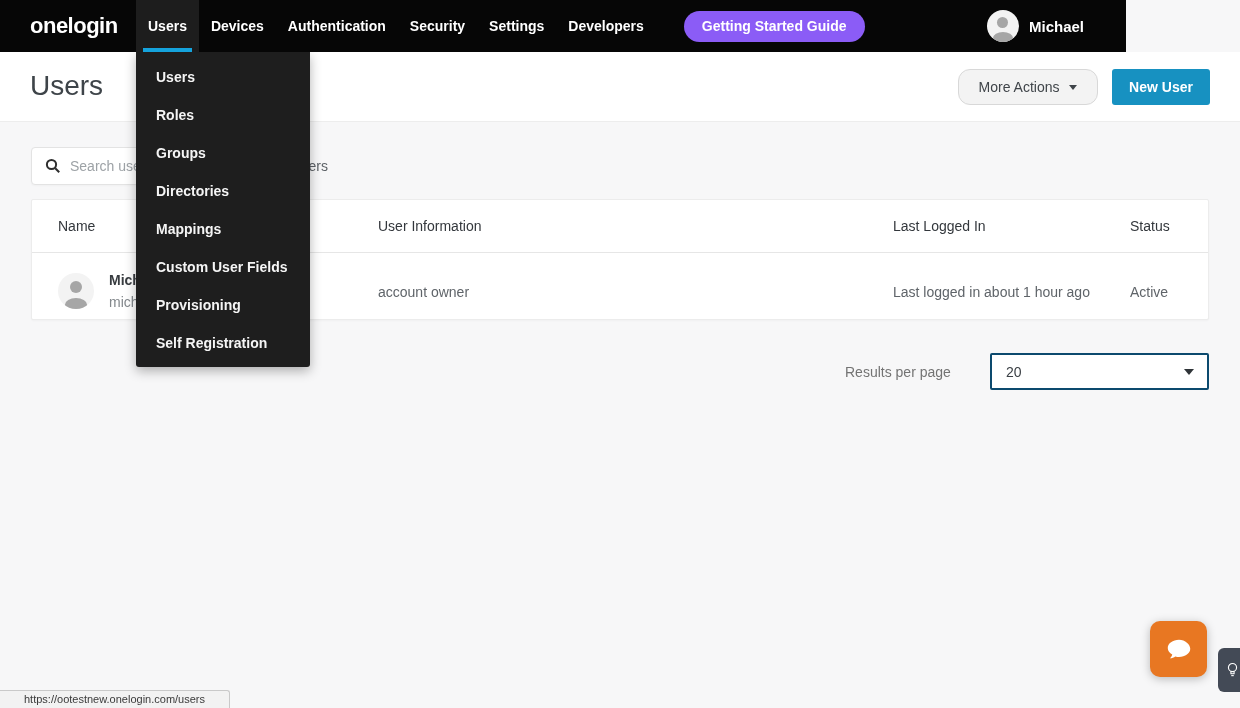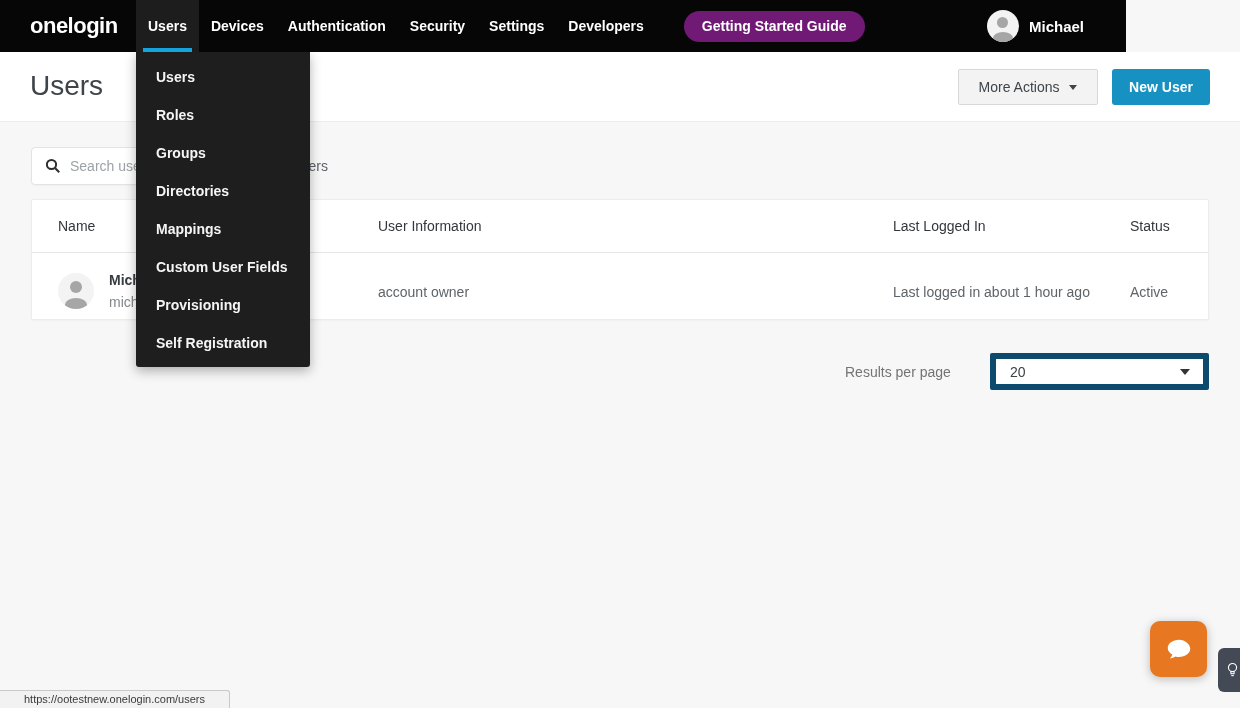--- a/index.html
+++ b/index.html
@@ -25,21 +25,21 @@
     font-size:14px; font-weight:700; position:relative; cursor:pointer;
     white-space:nowrap;
   }
   .nav-item.active { background:#1d1d1d; }
   .nav-item .underline {
     position:absolute; left:7px; right:7px; bottom:0; height:4px;
     background:#15a3dc;
   }
   .cta-pill {
     margin-left:28px; height:31px; line-height:31px; padding:0 18px;
-    background:#701a75; color:#fff; border:none; border-radius:16px;
+    background:#8b5cf6; color:#fff; border:none; border-radius:16px;
     font-size:14px; font-weight:700; cursor:pointer;
     font-family:"Liberation Sans", sans-serif;
   }
   .nav-user { margin-left:auto; margin-right:42px; display:flex; align-items:center; gap:10px; }
   .nav-user .name { color:#fff; font-size:15px; font-weight:700; }
   
   .avatar { border-radius:50%; background:#f3f3f3; position:relative; overflow:hidden; }
   .avatar.sm { width:32px; height:32px; }
   .avatar.md { width:36px; height:36px; }
   .avatar .head { position:absolute; background:#a6a6a6; border-radius:50%; }
@@ -62,21 +62,21 @@
   .page-header {
     position:absolute; top:52px; left:0; width:1240px; height:70px;
     background:#fff; border-bottom:1px solid #ededed;
   }
   .page-title {
     position:absolute; left:30px; top:18px; font-size:28px;
     font-weight:400; color:#3e4449;
   }
   .btn-more {
     position:absolute; left:958px; top:17px; width:140px; height:36px;
-    background:#f3f3f3; border:1px solid #d8d8d8; border-radius:2px;
+    background:#f3f3f3; border:1px solid #d8d8d8; border-radius:12px;
     color:#3f4449; font-size:14px; cursor:pointer;
     font-family:"Liberation Sans", sans-serif;
     display:flex; align-items:center; justify-content:center; gap:10px;
   }
   .caret-down {
     width:0; height:0; border-left:4px solid transparent;
     border-right:4px solid transparent; border-top:5px solid #3f4449;
     display:inline-block;
   }
   .btn-primary {
@@ -122,21 +122,21 @@
     position:absolute; left:77px; top:94px; font-size:14px; color:#83888c;
     white-space:nowrap;
   }
   .cell-info  { position:absolute; left:346px; top:84px; font-size:14px; color:#5f6469; }
   .cell-login { position:absolute; left:861px; top:84px; font-size:14px; color:#5f6469; }
   .cell-status{ position:absolute; left:1098px; top:84px; font-size:14px; color:#5f6469; }
   
   .pp-label { position:absolute; left:845px; top:364px; font-size:14px; color:#737373; }
   .pp-select {
     position:absolute; left:990px; top:353px; width:219px; height:37px;
-    background:#fff; border:6px solid #0c4a6e; border-radius:2px;
+    background:#fff; border:2px solid #0c4a6e; border-radius:2px;
     display:flex; align-items:center; cursor:pointer;
   }
   .pp-select .value { margin-left:14px; font-size:14px; color:#3b4045; }
   .pp-select .sel-caret {
     position:absolute; right:13px; width:0; height:0;
     border-left:5px solid transparent; border-right:5px solid transparent;
     border-top:6px solid #2f3438;
   }
   
   .chat-btn {

